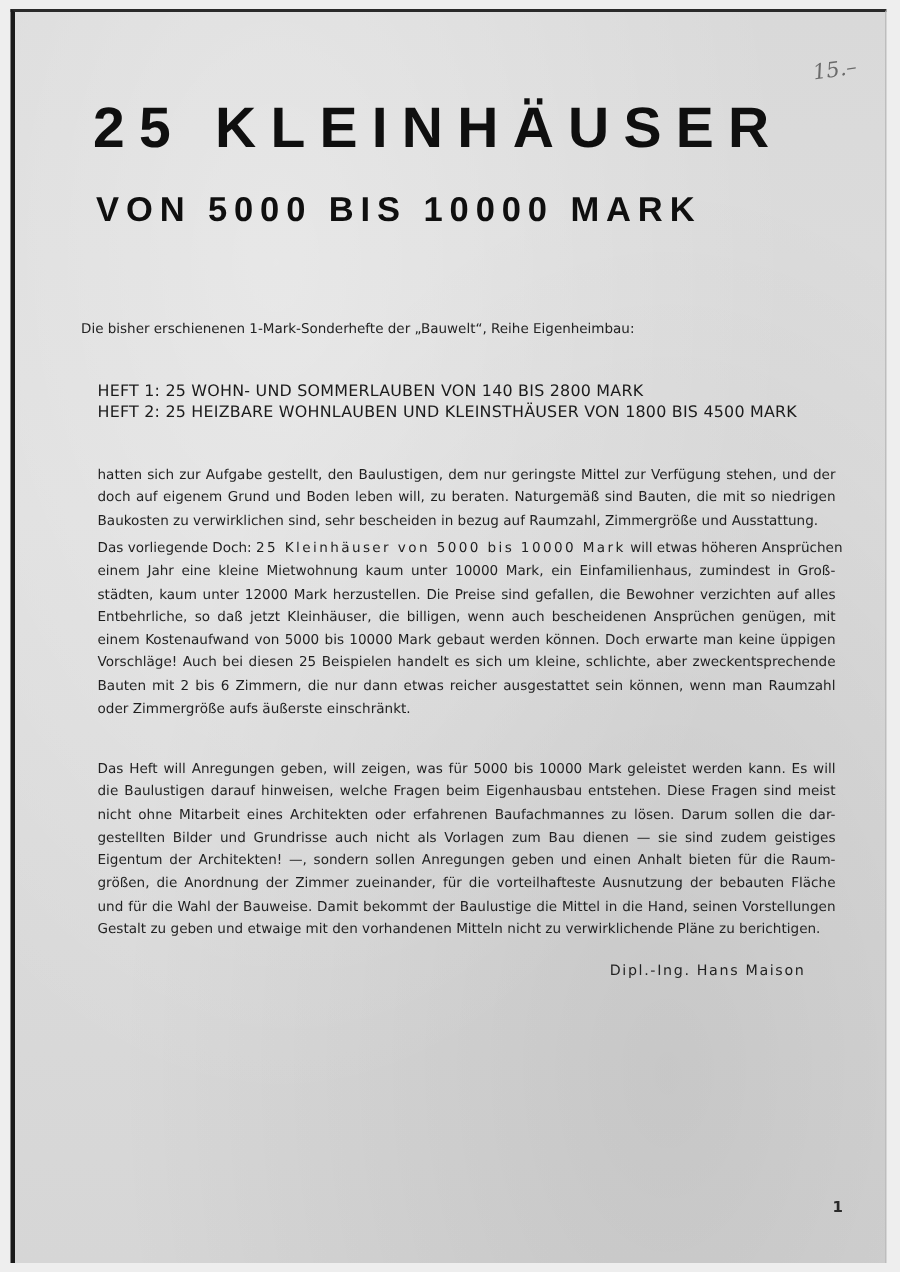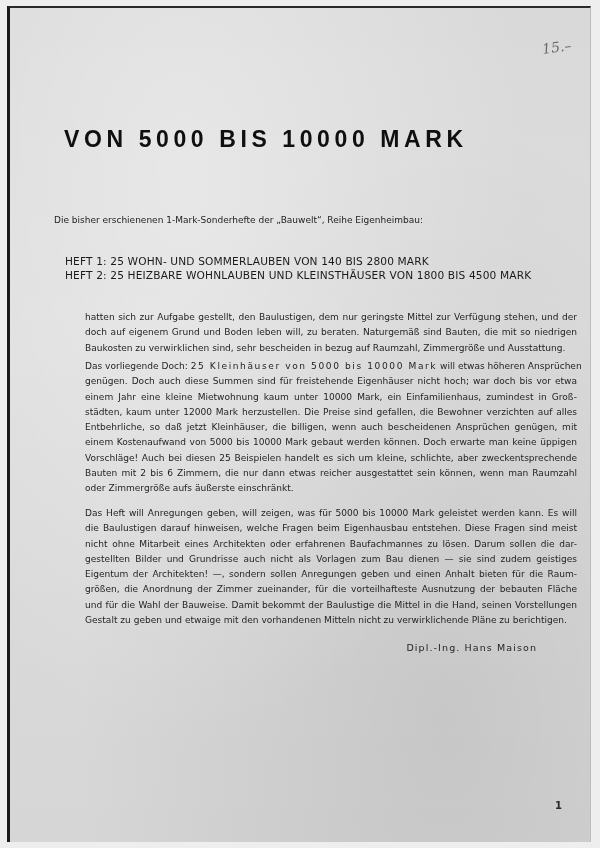--- a/index.html
+++ b/index.html
@@ -44,21 +44,21 @@
     }
     .heft {
       position: absolute; left: 55px;
       font-size: 10.6px; color: #1a1a1a; white-space: nowrap;
       letter-spacing: 0.15px;
     }
     .heft-1 { top: 247px; }
     .heft-2 { top: 261px; }
     .body-text {
       position: absolute; left: 55px; width: 492px;
-      font-size: 9.05px; color: #1f1f1f; line-height: 15.3px; margin-left: 20px;
+      font-size: 9.05px; color: #1f1f1f; line-height: 15.3px;
     }
     .body-text .line {
       display: block; white-space: nowrap;
       text-align: justify; text-align-last: justify;
       height: 15.3px;
     }
     .body-text .line.last { text-align-last: left; }
     .spaced { letter-spacing: 1.6px; }
     .p1 { top: 302px; }
     .p2 { top: 351px; }
@@ -71,36 +71,36 @@
       position: absolute; left: 545px; top: 792px;
       font-size: 10px; font-weight: bold; color: #2a2a2a;
     }
   </style>
 </head>
 <body>
 
 <div class="page">
   <span class="handwritten">15.–</span>
 
+  <div class="title-1">25 KLEINHÄUSER</div>
   <div class="title-2">VON 5000 BIS 10000 MARK</div>
 
   <div class="intro">Die bisher erschienenen 1-Mark-Sonderhefte der „Bauwelt“, Reihe Eigenheimbau:</div>
 
   <div class="heft heft-1">HEFT 1: 25 WOHN- UND SOMMERLAUBEN VON 140 BIS 2800 MARK</div>
   <div class="heft heft-2">HEFT 2: 25 HEIZBARE WOHNLAUBEN UND KLEINSTHÄUSER VON 1800 BIS 4500 MARK</div>
 
   <div class="body-text p1">
     <span class="line">hatten sich zur Aufgabe gestellt, den Baulustigen, dem nur geringste Mittel zur Verfügung stehen, und der</span>
     <span class="line">doch auf eigenem Grund und Boden leben will, zu beraten. Naturgemäß sind Bauten, die mit so niedrigen</span>
     <span class="line last">Baukosten zu verwirklichen sind, sehr bescheiden in bezug auf Raumzahl, Zimmergröße und Ausstattung.</span>
   </div>
 
   <div class="body-text p2">
     <span class="line"><span>Das vorliegende Doch: </span><span class="spaced">25 Kleinhäuser von 5000 bis 10000 Mark</span><span> will etwas höheren Ansprüchen</span></span>
-    <span class="line">genügen. Doch auch diese Summen sind für freistehende Eigenhäuser nicht hoch; war doch bis vor etwa</span>
     <span class="line">einem Jahr eine kleine Mietwohnung kaum unter 10000 Mark, ein Einfamilienhaus, zumindest in Groß-</span>
     <span class="line">städten, kaum unter 12000 Mark herzustellen. Die Preise sind gefallen, die Bewohner verzichten auf alles</span>
     <span class="line">Entbehrliche, so daß jetzt Kleinhäuser, die billigen, wenn auch bescheidenen Ansprüchen genügen, mit</span>
     <span class="line">einem Kostenaufwand von 5000 bis 10000 Mark gebaut werden können. Doch erwarte man keine üppigen</span>
     <span class="line">Vorschläge! Auch bei diesen 25 Beispielen handelt es sich um kleine, schlichte, aber zweckentsprechende</span>
     <span class="line">Bauten mit 2 bis 6 Zimmern, die nur dann etwas reicher ausgestattet sein können, wenn man Raumzahl</span>
     <span class="line last">oder Zimmergröße aufs äußerste einschränkt.</span>
   </div>
 
   <div class="body-text p3">

